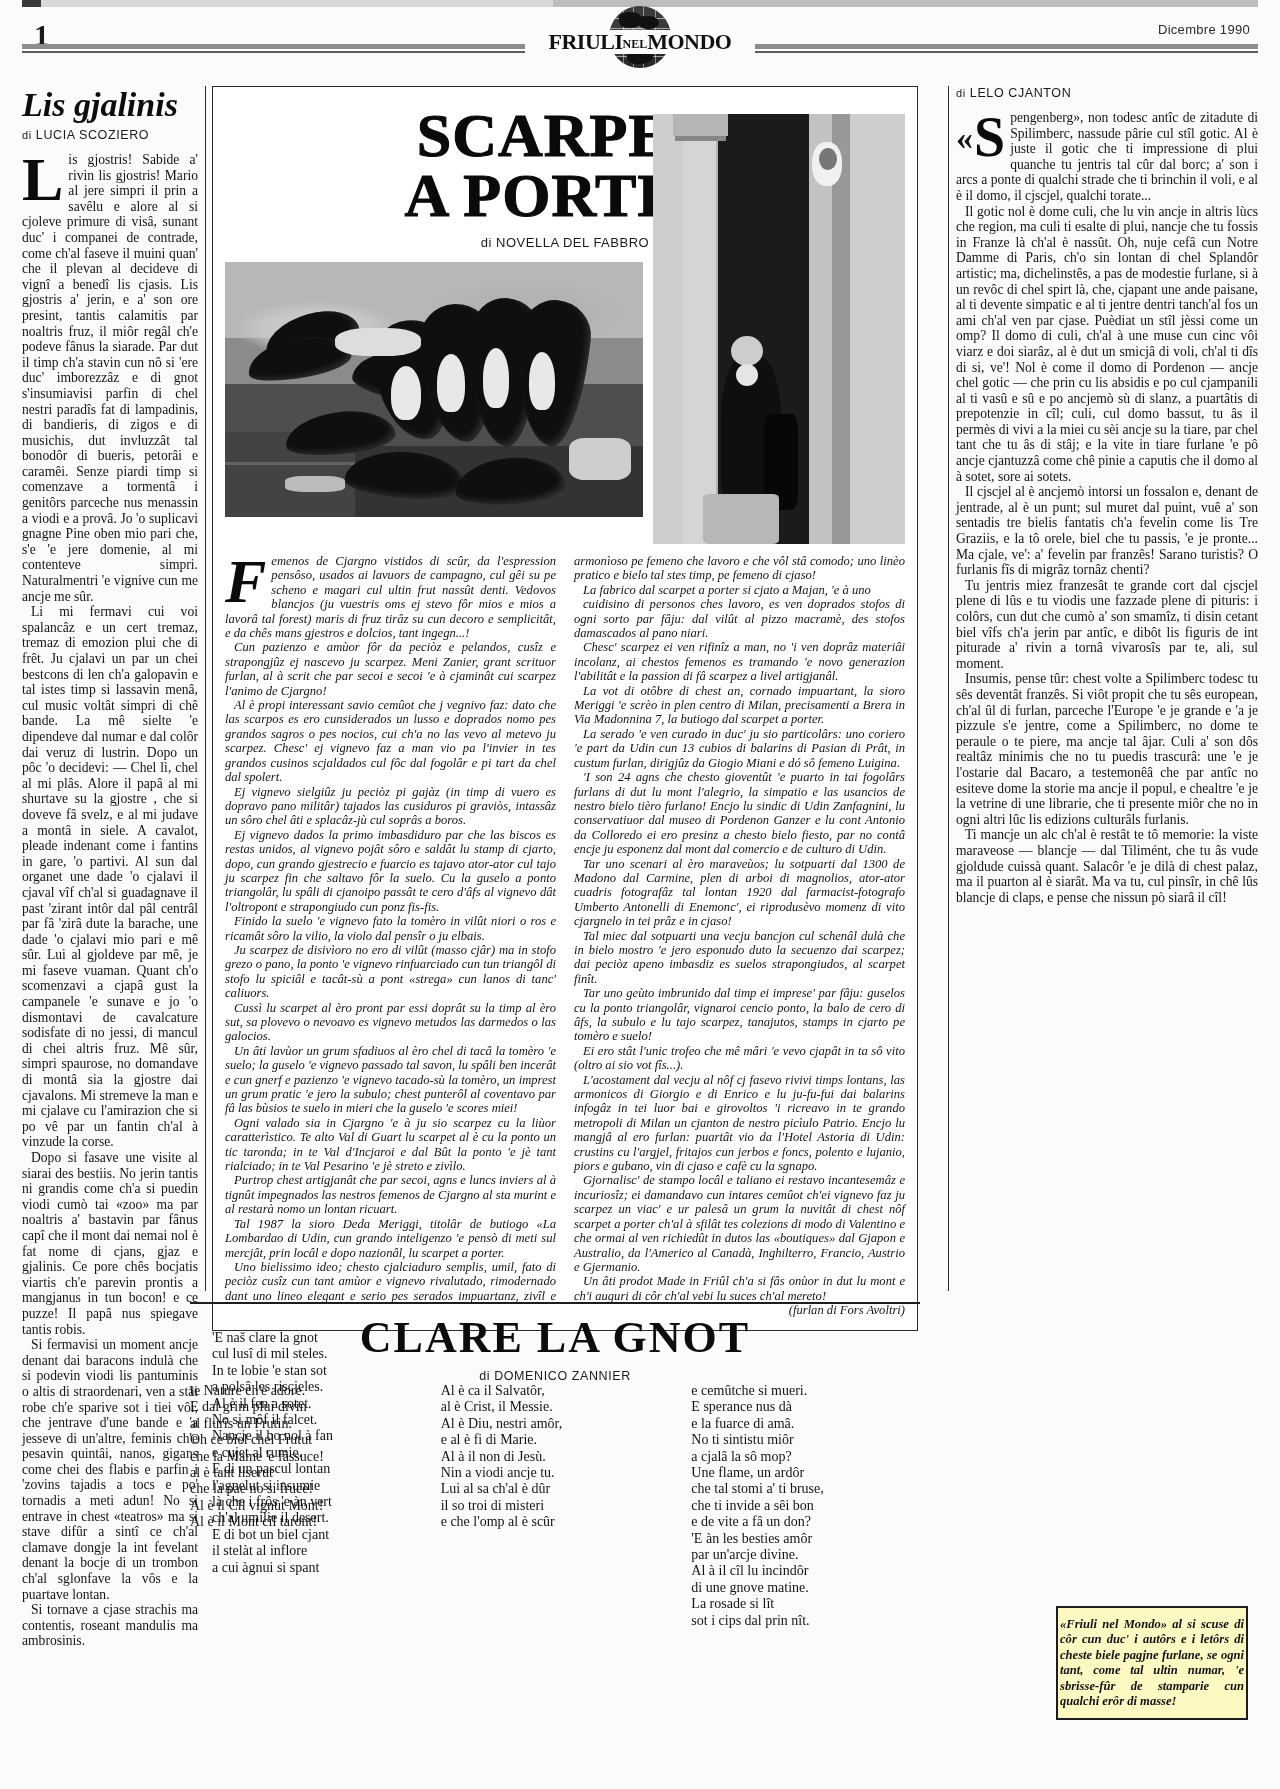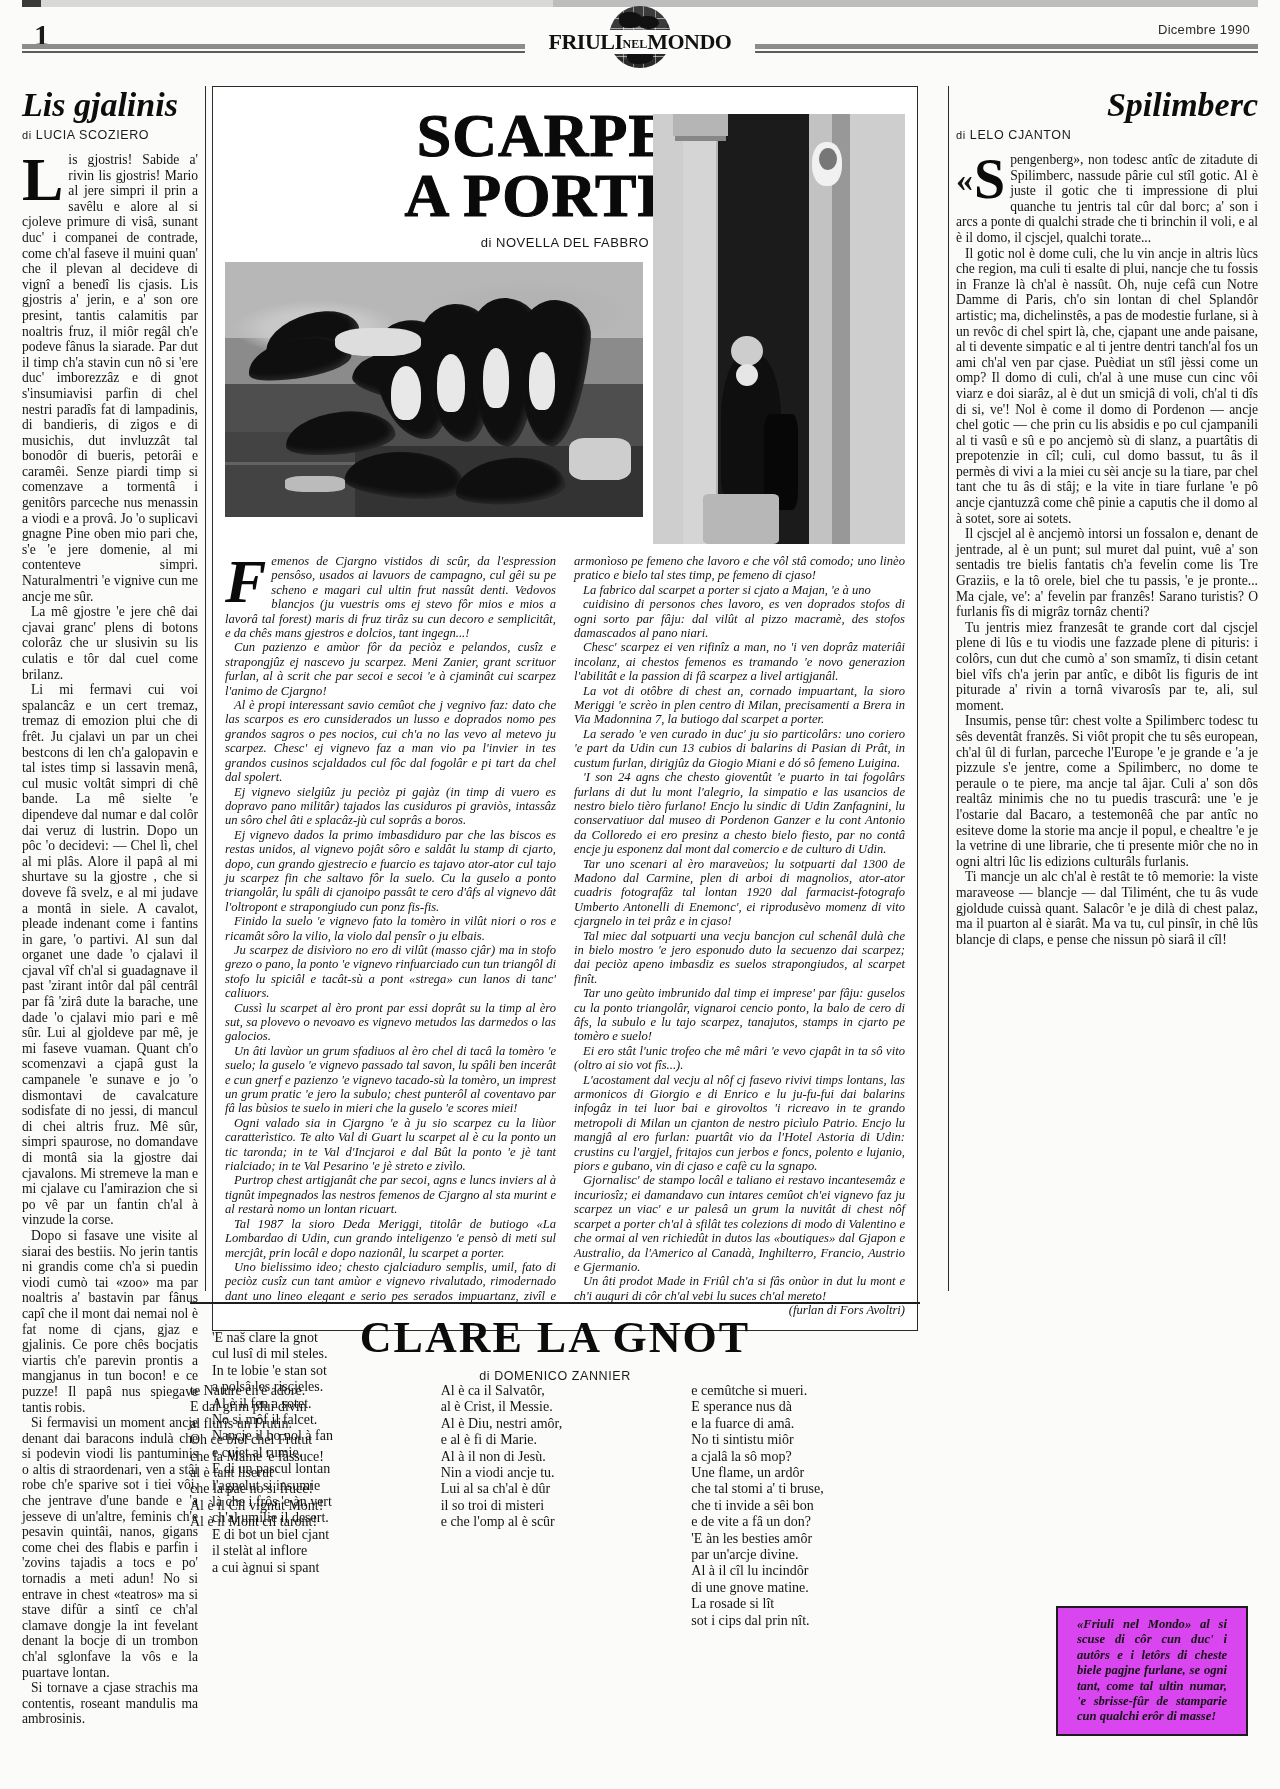--- a/index.html
+++ b/index.html
@@ -209,27 +209,27 @@
   .poem-col{
     font-family:"Liberation Serif",serif;
     font-size:14px;line-height:16.4px;color:#141414;
     white-space:pre-line;
     flex:1;
   }
 
   
   .notebox{
     border:2px solid #1d1d1d;
-    padding:9px 19px;
+    padding:9px 2px;
     font-family:"Liberation Serif",serif;
     font-style:italic;font-weight:700;
     font-size:12.6px;line-height:15.4px;
     text-align:justify;
     color:#121212;
-    background:#d946ef;
+    background:#fef9c3;
   }
 
   
   .left-poem{
     font-family:"Liberation Serif",serif;
     font-size:14px;line-height:16.4px;color:#141414;white-space:pre-line;
   }
 </style>
 </head>
 <body>
@@ -276,21 +276,20 @@
 
     <div class="col-left">
       <h1 class="sect-title">Lis gjalinis</h1>
       <div class="byline">
         <span class="di">di</span>
         <span>LUCIA SCOZIERO</span>
       </div>
       <div class="bodytext">
         <p class="first"><span class="dropcap">L</span><span>is gjostris! Sabide a' rivin lis gjostris!</span>
         <span>Mario al jere simpri il prin a savêlu e alore al si cjoleve primure di visâ, sunant duc' i companei de contrade, come ch'al faseve il muini quan' che il plevan al decideve di vignî a benedî lis cjasis. Lis gjostris a' jerin, e a' son ore presint, tantis calamitis par noaltris fruz, il miôr regâl ch'e podeve fânus la siarade. Par dut il timp ch'a stavin cun nô si 'ere duc' imborezzâz e di gnot s'insumiavisi parfin di chel nestri paradîs fat di lampadinis, di bandieris, di zigos e di musichis, dut invluzzât tal bonodôr di bueris, petorâi e caramêi. Senze piardi timp si comenzave a tormentâ i genitôrs parceche nus menassin a viodi e a provâ. Jo 'o suplicavi gnagne Pine oben mio pari che, s'e 'e jere domenie, al mi contenteve simpri. Naturalmentri 'e vignive cun me ancje me sûr.</span></p>
-        <p>La mê gjostre 'e jere chê dai cjavai granc' plens di botons colorâz che ur slusivin su lis culatis e tôr dal cuel come brilanz.</p>
         <p>Li mi fermavi cui voi spalancâz e un cert tremaz, tremaz di emozion plui che di frêt. Ju cjalavi un par un chei bestcons di len ch'a galopavin e tal istes timp si lassavin menâ, cul music voltât simpri di chê bande. La mê sielte 'e dipendeve dal numar e dal colôr dai veruz di lustrin. Dopo un pôc 'o decidevi: — Chel lì, chel al mi plâs. Alore il papâ al mi shurtave su la gjostre , che si doveve fâ svelz, e al mi judave a montâ in siele. A cavalot, pleade indenant come i fantins in gare, 'o partivi. Al sun dal organet une dade 'o cjalavi il cjaval vîf ch'al si guadagnave il past 'zirant intôr dal pâl centrâl par fâ 'zirâ dute la barache, une dade 'o cjalavi mio pari e mê sûr. Lui al gjoldeve par mê, je mi faseve vuaman. Quant ch'o scomenzavi a cjapâ gust la campanele 'e sunave e jo 'o dismontavi de cavalcature sodisfate di no jessi, di mancul di chei altris fruz. Mê sûr, simpri spaurose, no domandave di montâ sia la gjostre dai cjavalons. Mi stremeve la man e mi cjalave cu l'amirazion che si po vê par un fantin ch'al à vinzude la corse.</p>
         <p>Dopo si fasave une visite al siarai des bestiis. No jerin tantis ni grandis come ch'a si puedin viodi cumò tai «zoo» ma par noaltris a' bastavin par fânus capî che il mont dai nemai nol è fat nome di cjans, gjaz e gjalinis. Ce pore chês bocjatis viartis ch'e parevin prontis a mangjanus in tun bocon! e ce puzze! Il papâ nus spiegave tantis robis.</p>
         <p>Si fermavisi un moment ancje denant dai baracons indulà che si podevin viodi lis pantuminis o altis di straordenari, ven a stâi robe ch'e sparive sot i tiei vôi, che jentrave d'une bande e 'a jesseve di un'altre, feminis ch'e pesavin quintâi, nanos, gigans come chei des flabis e parfin i 'zovins tajadis a tocs e po' tornadis a meti adun! No si entrave in chest «teatros» ma si stave difûr a sintî ce ch'al clamave dongje la int fevelant denant la bocje di un trombon ch'al sglonfave la vôs e la puartave lontan.</p>
         <p>Si tornave a cjase strachis ma contentis, roseant mandulis ma ambrosinis.</p>
       </div>
     </div>
 
     <div class="col-center">
       <div class="artbox">
 
@@ -372,21 +371,20 @@
             <p>Un âti prodot Made in Friûl ch'a si fâs onùor in dut lu mont e ch'i auguri di côr ch'al vebi lu suces ch'al mereto!</p>
             <p></p>
             <p class="signature">(furlan di Fors Avoltri)</p>
           </div>
         </div>
 
       </div>
     </div>
 
     <div class="col-right">
-      <h1 class="sect-title right">Spilimberc</h1>
       <div class="byline right">
         <span class="di">di</span>
         <span>LELO CJANTON</span>
       </div>
       <div class="bodytext">
         <p class="first"><span class="guill">«</span><span class="dropcap q">S</span><span>pengenberg», non todesc antîc de zitadute di Spilimberc, nassude pârie cul stîl gotic. Al è juste il gotic che ti impressione di plui quanche tu jentris tal cûr dal borc; a' son i arcs a ponte di qualchi strade che ti brinchin il voli, e al è il domo, il cjscjel, qualchi torate...</span></p>
         <p>Il gotic nol è dome culi, che lu vin ancje in altris lùcs che region, ma culi ti esalte di plui, nancje che tu fossis in Franze là ch'al è nassût. Oh, nuje cefâ cun Notre Damme di Paris, ch'o sin lontan di chel Splandôr artistic; ma, dichelinstês, a pas de modestie furlane, si à un revôc di chel spirt là, che, cjapant une ande paisane, al ti devente simpatic e al ti jentre dentri tanch'al fos un ami ch'al ven par cjase. Puèdiat un stîl jèssi come un omp? Il domo di culi, ch'al à une muse cun cinc vôi viarz e doi siarâz, al è dut un smicjâ di voli, ch'al ti dîs di si, ve'! Nol è come il domo di Pordenon — ancje chel gotic — che prin cu lis absidis e po cul cjampanili al ti vasû e sû e po ancjemò sù di slanz, a puartâtis di prepotenzie in cîl; culi, cul domo bassut, tu âs il permès di vivi a la miei cu sèi ancje su la tiare, par chel tant che tu âs di stâj; e la vite in tiare furlane 'e pô ancje cjantuzzâ come chê pinie a caputis che il domo al à sotet, sore ai sotets.</p>
         <p>Il cjscjel al è ancjemò intorsi un fossalon e, denant de jentrade, al è un punt; sul muret dal puint, vuê a' son sentadis tre bielis fantatis ch'a fevelin come lis Tre Graziis, e la tô orele, biel che tu passis, 'e je pronte... Ma cjale, ve': a' fevelin par franzês! Sarano turistis? O furlanis fîs di migrâz tornâz chenti?</p>
         <p>Tu jentris miez franzesât te grande cort dal cjscjel plene di lûs e tu viodis une fazzade plene di pituris: i colôrs, cun dut che cumò a' son smamîz, ti disin cetant biel vîfs ch'a jerin par antîc, e dibôt lis figuris de int piturade a' rivin a tornâ vivarosîs par te, ali, sul moment.</p>
         <p>Insumis, pense tûr: chest volte a Spilimberc todesc tu sês deventât franzês. Si viôt propit che tu sês european, ch'al ûl di furlan, parceche l'Europe 'e je grande e 'a je pizzule s'e jentre, come a Spilimberc, no dome te peraule o te piere, ma ancje tal âjar. Culi a' son dôs realtâz minimis che no tu puedis trascurâ: une 'e je l'ostarie dal Bacaro, a testemonêâ che par antîc no esiteve dome la storie ma ancje il popul, e chealtre 'e je la vetrine di une librarie, che ti presente miôr che no in ogni altri lûc lis edizions culturâls furlanis.</p>

